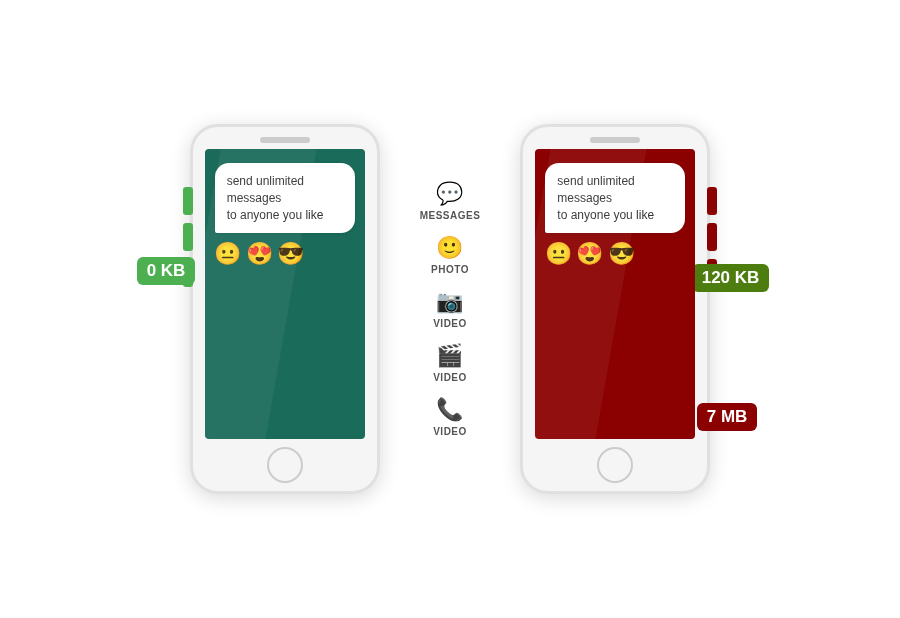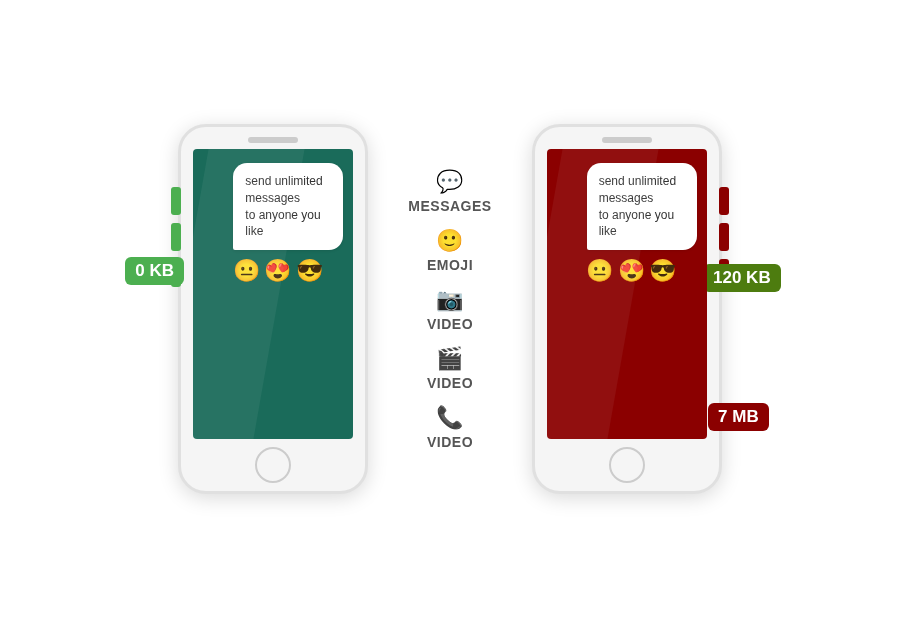--- a/index.html
+++ b/index.html
@@ -40,21 +40,20 @@
       border-radius: 3px;
       margin-top: 10px;
       margin-bottom: 6px;
     }
     .phone-screen {
       flex: 1;
       width: 160px;
       border-radius: 4px;
       overflow: hidden;
       position: relative;
-      padding-left: 30px;
     }
     .phone-screen.green-bg {
       background: #1a6b5a;
     }
     .phone-screen.red-bg {
       background: #8b0000;
     }
     
     .phone-screen::after {
       content: '';
@@ -151,21 +150,21 @@
       display: flex;
       flex-direction: column;
       align-items: center;
       gap: 3px;
     }
     .icon-symbol {
       font-size: 22px;
       color: #555;
     }
     .icon-label {
-      font-size: 14px;
+      font-size: 10px;
       font-weight: bold;
       color: #555;
       letter-spacing: 0.5px;
     }
   </style>
 </head>
 <body>
 
 <div class="scene">
 
@@ -192,21 +191,21 @@
     <div class="phone-home"></div>
   </div>
 
   <div class="center-icons">
     <div class="icon-item">
       <span class="icon-symbol">💬</span>
       <span class="icon-label">MESSAGES</span>
     </div>
     <div class="icon-item">
       <span class="icon-symbol">🙂</span>
-      <span class="icon-label">EMOJI</span>
+      <span class="icon-label">PHOTO</span>
     </div>
     <div class="icon-item">
       <span class="icon-symbol">📷</span>
       <span class="icon-label">VIDEO</span>
     </div>
     <div class="icon-item">
       <span class="icon-symbol">🎬</span>
       <span class="icon-label">VIDEO</span>
     </div>
     <div class="icon-item">

